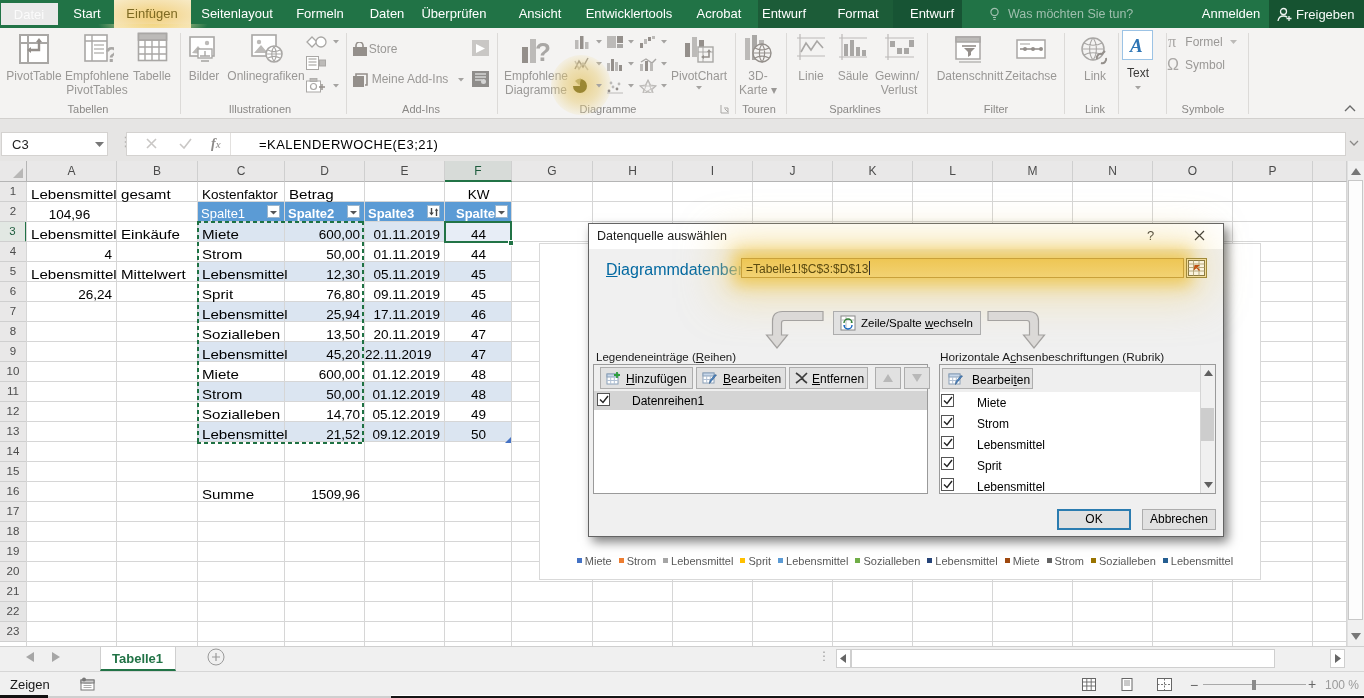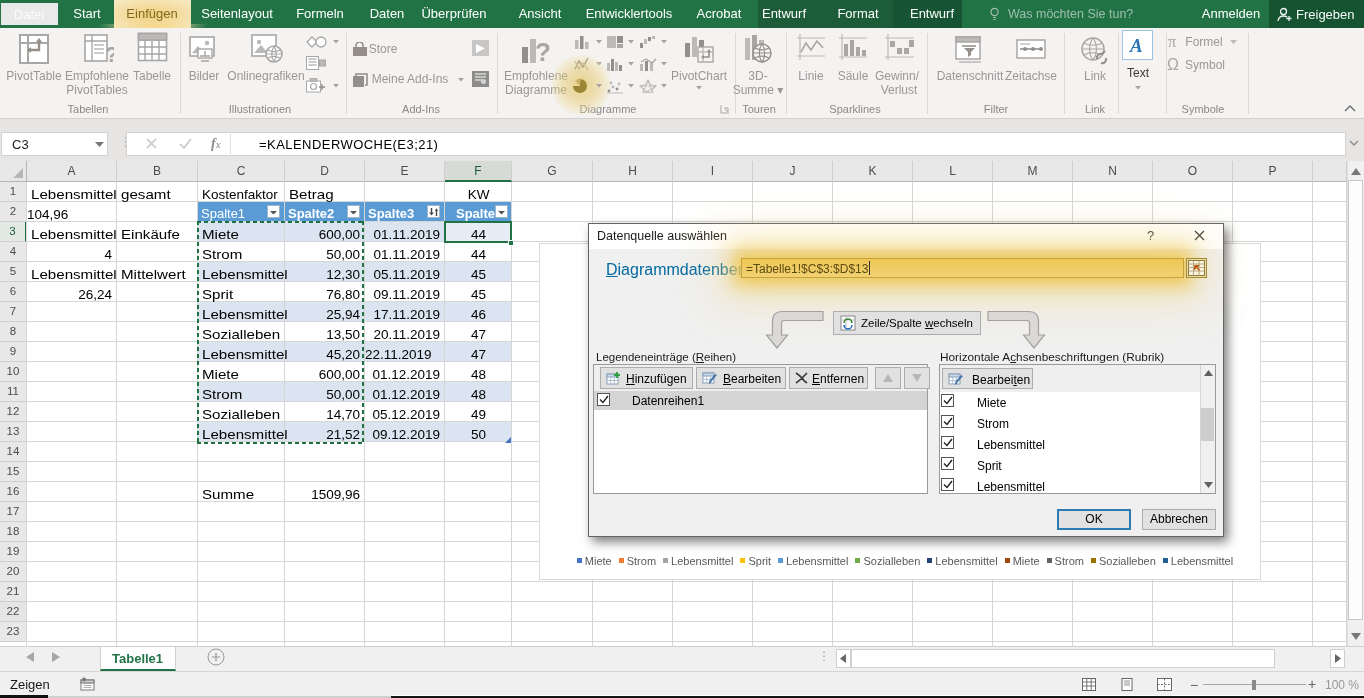--- a/index.html
+++ b/index.html
@@ -257,21 +257,21 @@
       <path d="M8 8L5 5" stroke="#a9a7a5"></path>
     </svg>
 <svg class="abs" style="left:743px;top:34px" width="30" height="30" viewBox="0 0 30 30">
       <rect x="2" y="4" width="5" height="22" fill="#bcbab8"></rect>
       <rect x="9" y="1" width="5" height="25" fill="#a9a7a5"></rect>
       <rect x="16" y="6" width="5" height="20" fill="#bcbab8"></rect>
       <circle cx="19" cy="19" r="9" fill="#f4f3f2" stroke="#948f8b" stroke-width="1.4"></circle>
       <path d="M10 19h18M19 10c-3.5 4.5-3.5 13.5 0 18M19 10c3.5 4.5 3.5 13.5 0 18M12 14c4 2.5 10 2.5 14 0M12 24c4-2.5 10-2.5 14 0" stroke="#948f8b" stroke-width="1.1" fill="none"></path>
     </svg>
 <div class="rlbl" style="left:758px;top:70px;font-size:12px">3D-</div>
-<div class="rlbl" style="left:758px;top:84px;font-size:12px">Summe ▾</div>
+<div class="rlbl" style="left:758px;top:84px;font-size:12px">Karte ▾</div>
 <svg class="abs" style="left:796px;top:33px" width="30" height="28" viewBox="0 0 30 28">
       <path d="M1 5h28M1 23h28M4 1v26" stroke="#bcbab8" stroke-width="1.2" fill="none"></path>
       <path d="M5 19l5-9 5 7 6-9 6 7" stroke="#a9a7a5" stroke-width="1.6" fill="none"></path>
     </svg>
 <div class="rlbl" style="left:811px;top:70px;font-size:12px">Linie</div>
 <svg class="abs" style="left:838px;top:33px" width="30" height="28" viewBox="0 0 30 28">
       <path d="M1 5h28M1 24h28M4 1v26" stroke="#bcbab8" stroke-width="1.2" fill="none"></path>
       <rect x="6" y="11" width="4" height="12" fill="#a9a7a5"></rect>
       <rect x="12" y="7" width="4" height="16" fill="#a9a7a5"></rect>
       <rect x="18" y="14" width="4" height="9" fill="#a9a7a5"></rect>
@@ -459,21 +459,21 @@
     </svg>
 <div class="cell" style="left:201px;top:207px;color:#fff;font-weight:normal;font-size:13px">Spalte1</div>
 <div class="cell" style="left:288px;top:207px;color:#fff;font-weight:bold;font-size:13px">Spalte2</div>
 <div class="cell" style="left:368px;top:207px;color:#fff;font-weight:bold;font-size:13px">Spalte3</div>
 <div class="cell" style="left:456px;top:207px;color:#fff;font-weight:bold;font-size:13px">Spalte</div>
 <div class="cell" style="left:31px;top:188px;transform:scaleX(1.12);transform-origin:0 0">Lebensmittel</div>
 <div class="cell" style="left:121px;top:188px;transform:scaleX(1.12);transform-origin:0 0">gesamt</div>
 <div class="cell" style="left:202px;top:188px">Kostenfaktor</div>
 <div class="cell" style="left:289px;top:188px;transform:scaleX(1.12);transform-origin:0 0">Betrag</div>
 <div class="cell" style="left:445px;top:188px;width:67px;text-align:center">KW</div>
-<div class="cell" style="left:27px;top:208px;width:85px;text-align:left">104,96</div>
+<div class="cell" style="left:27px;top:208px;width:85px;text-align:center">104,96</div>
 <div class="cell" style="left:31px;top:228px;transform:scaleX(1.12);transform-origin:0 0">Lebensmittel</div>
 <div class="cell" style="left:121px;top:228px;transform:scaleX(1.12);transform-origin:0 0">Einkäufe</div>
 <div class="cell" style="left:27px;top:248px;width:85px;text-align:right">4</div>
 <div class="cell" style="left:31px;top:268px;transform:scaleX(1.12);transform-origin:0 0">Lebensmittel</div>
 <div class="cell" style="left:121px;top:268px;transform:scaleX(1.12);transform-origin:0 0">Mittelwert</div>
 <div class="cell" style="left:27px;top:288px;width:85px;text-align:right">26,24</div>
 <div class="cell" style="left:202px;top:228px;transform:scaleX(1.12);transform-origin:0 0">Miete</div>
 <div class="cell" style="left:285px;top:228px;width:75px;text-align:right">600,00</div>
 <div class="cell" style="left:365px;top:228px;width:75px;text-align:right">01.11.2019</div>
 <div class="cell" style="left:445px;top:228px;width:67px;text-align:center">44</div>

